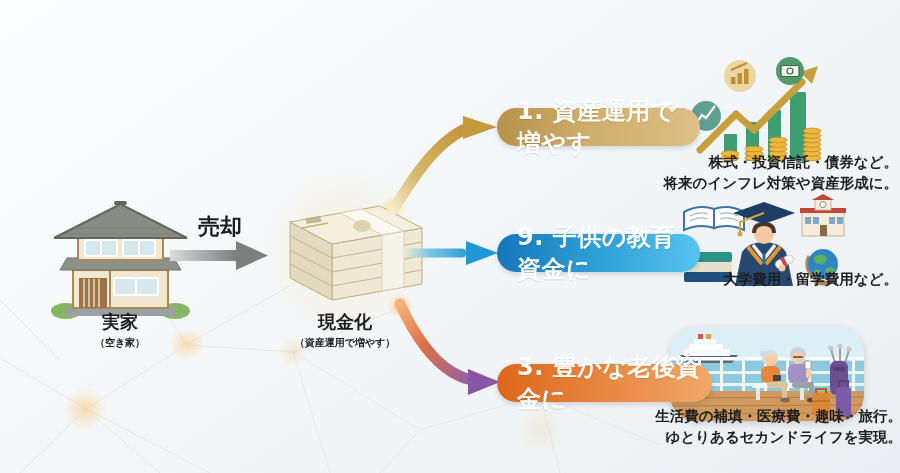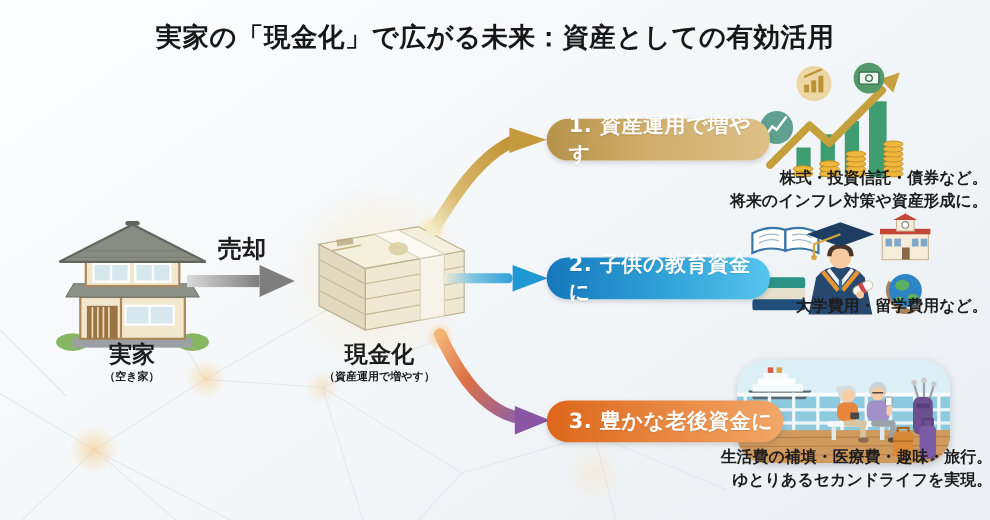--- a/index.html
+++ b/index.html
@@ -20,30 +20,30 @@
       radial-gradient(circle at 293px 352px, rgba(247,198,120,.35) 0, rgba(247,198,120,0) 15px),
       radial-gradient(circle at 540px 430px, rgba(247,210,150,.25) 0, rgba(247,210,150,0) 26px);
   }
   .mesh{position:absolute;left:0;top:0;z-index:0;}
   .title{
     position:absolute;left:0;right:0;top:18px;margin:0;z-index:3;
     text-align:center;font-size:24px;font-weight:700;color:#171717;letter-spacing:.5px;
   }
   .abs{position:absolute;z-index:2;}
   .label{position:absolute;z-index:3;text-align:center;color:#1c1c1c;}
-  .label .main{font-size:21px;font-weight:700;line-height:22px;font-family:Liberation Serif, serif;}
+  .label .main{font-size:18px;font-weight:700;line-height:22px;font-family:Liberation Serif, serif;}
   .label .sub{font-size:10px;font-weight:700;line-height:19px;}
   .house-label{left:30px;top:311px;width:180px;}
   .cash-label{left:255px;top:311px;width:180px;}
   .sale-label{position:absolute;left:176px;top:212px;width:88px;z-index:3;
     text-align:center;font-size:22px;font-weight:700;color:#1c1c1c;}
   .banner{
     position:absolute;height:38px;border-radius:19px;z-index:3;
     display:flex;align-items:center;padding-left:20px;box-sizing:border-box;
-    color:#ffffff;font-size:19px;font-weight:700;letter-spacing:.5px;
+    color:#ffffff;font-size:24px;font-weight:700;letter-spacing:.5px;
     box-shadow:0 2px 5px rgba(40,50,60,.18);text-shadow:0 1px 1px rgba(0,0,0,.12);
   }
   .banner1{left:497px;top:108px;width:203px;background:linear-gradient(90deg,#b6924a 0%,#cfae6c 45%,#dcc086 100%);}
   .banner2{left:497px;top:234px;width:203px;background:linear-gradient(90deg,#1577bb 0%,#2fa0d6 50%,#55c4ef 100%);}
   .banner3{left:497px;top:364px;width:215px;background:linear-gradient(90deg,#dd661a 0%,#e98a44 55%,#f2a768 100%);}
   .desc{position:absolute;z-index:3;text-align:right;color:#1d1d1d;
     font-size:14.5px;font-weight:700;line-height:21px;}
   .desc span{display:block;}
   .desc1{left:636px;top:152px;width:262px;}
   .desc2{left:636px;top:269px;width:262px;}
@@ -62,21 +62,20 @@
     <g stroke="#dce2e8" stroke-width="1" fill="none" opacity="0.7">
       <path d="M-10,352 L86,409 L186,345 L293,352 L400,308"></path>
       <path d="M86,409 L20,473 M86,409 L210,473 M86,409 L160,473"></path>
       <path d="M186,345 L300,280 M186,345 L130,250"></path>
       <path d="M293,352 L330,473 M293,352 L420,430 L540,395 L660,445"></path>
       <path d="M420,430 L380,473 M540,395 L560,473"></path>
       <path d="M0,300 L60,360"></path>
     </g>
   </svg>
 
-  <h1 class="title">実家の「現金化」で広がる未来：資産としての有効活用</h1>
 
   <svg class="abs" style="left:48px;top:194px;" width="145" height="128" viewBox="0 0 145 128" aria-hidden="true">
     <ellipse cx="18" cy="117" rx="15" ry="8" fill="#86b661"></ellipse>
     <ellipse cx="127" cy="117" rx="15" ry="8" fill="#86b661"></ellipse>
     <rect x="18" y="113" width="109" height="9" fill="#9aa0a4"></rect>
     <rect x="25" y="76" width="95" height="38" fill="#f2e7cf" stroke="#a9885c" stroke-width="2"></rect>
     <rect x="31" y="84" width="28" height="30" fill="#9b7446"></rect>
     <g stroke="#e9ddc2" stroke-width="1.5">
       <line x1="36" y1="85" x2="36" y2="113"></line>
         <line x1="41" y1="85" x2="41" y2="113"></line>
@@ -170,21 +169,21 @@
       </linearGradient>
     </defs>
     <path d="M12,6 C28,40 44,62 64,74 C70,77.5 74,79.5 80,81" stroke="url(#gOrPu)" stroke-width="11" fill="none" stroke-linecap="round"></path>
     <polygon points="80,71 112,84 80,97" fill="#8a55a2"></polygon>
   </svg>
 
   <div class="banner banner1">
     <span>1. 資産運用で増やす</span>
   </div>
   <div class="banner banner2">
-    <span>2. 子供の教育資金に</span>
+    <span>9. 子供の教育資金に</span>
   </div>
   <div class="banner banner3">
     <span>3. 豊かな老後資金に</span>
   </div>
 
   <svg class="abs" style="left:690px;top:56px;" width="148" height="106" viewBox="0 0 148 106" aria-hidden="true">
     <g fill="#3f9e71">
       <rect x="34" y="78" width="13" height="27" rx="1"></rect>
       <rect x="56" y="66" width="13" height="39" rx="1"></rect>
       <rect x="78" y="54" width="13" height="51" rx="1"></rect>

